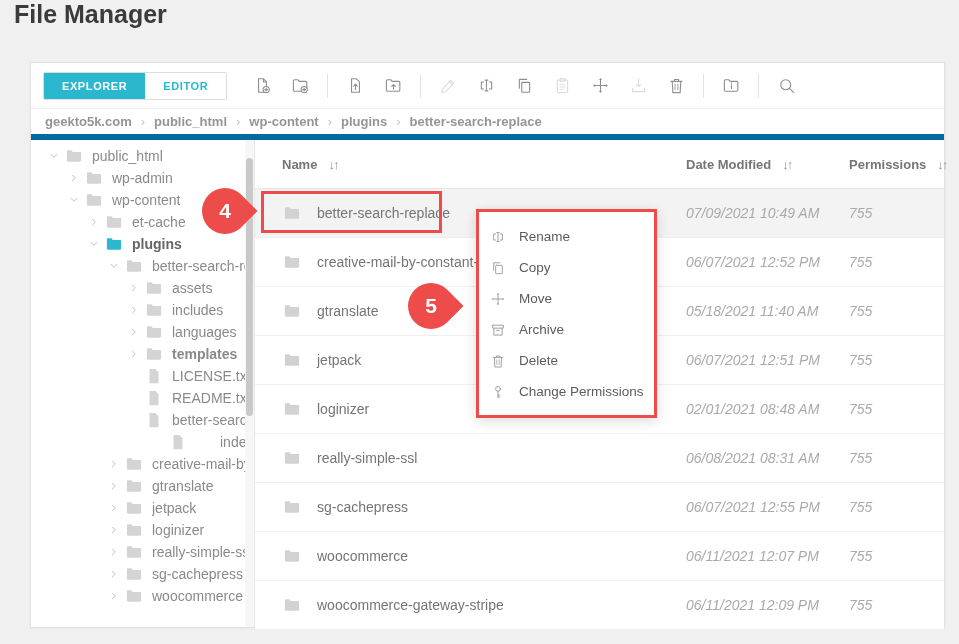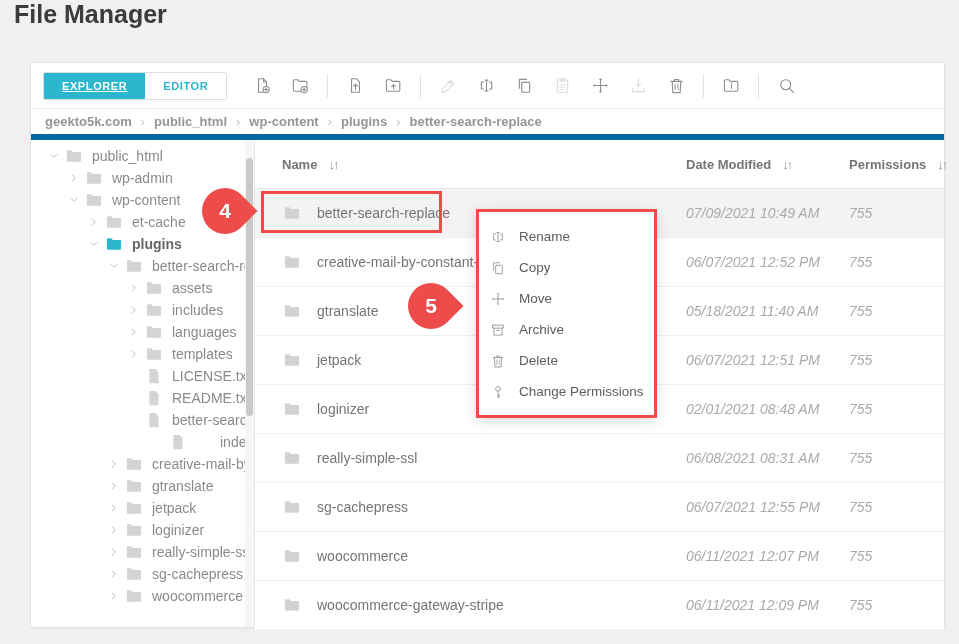--- a/index.html
+++ b/index.html
@@ -10,21 +10,21 @@
 
   .panel { position:absolute; left:30px; top:62px; width:915px; height:566px;
            background:#fff; border:1px solid #e2e2e2; box-shadow:0 1px 2px rgba(0,0,0,.04);
            display:flex; flex-direction:column; }
 
   
   .toolbar { height:46px; border-bottom:1px solid #eee; display:flex; align-items:center; padding:0 12px; flex:0 0 auto; }
   .tabs { display:flex; border:1px solid #ddd; border-radius:2px; overflow:hidden; margin-right:16px; }
   .tab { font-size:11px; font-weight:700; letter-spacing:.6px; padding:7px 18px; border:none; cursor:pointer;
          background:#fff; color:#2bb8ce; font-family:inherit; }
-  .tab.active { background:#2bb8ce; color:#fff;text-decoration:underline; }
+  .tab.active { background:#2bb8ce; color:#fff; }
   .tbtn { width:38px; height:30px; display:flex; align-items:center; justify-content:center; color:#8f8f8f; cursor:pointer; }
   .tbtn.disabled { color:#dcdcdc; cursor:default; }
   .tbtn svg { width:19px; height:19px; }
   .tdiv { width:1px; height:24px; background:#e3e3e3; margin:0 8px; }
 
   svg.ic { fill:none; stroke:currentColor; stroke-width:1.4; stroke-linecap:round; stroke-linejoin:round; }
 
   
   .breadcrumb { height:31px; border-bottom:6px solid #0369a1; display:flex; align-items:center; padding:0 14px;
                 font-size:13px; color:#959595; font-weight:600; flex:0 0 auto; }
@@ -297,21 +297,21 @@
                 <path d="M8 5l7 7-7 7"></path>
               </svg>
             </span>
             <span class="fico">
               <svg class="ic " viewBox="0 0 24 24">
                 <path d="M2.5 6c0-.9.7-1.6 1.5-1.6h4.5l2 2.3H20c.9 0 1.5.7 1.5 1.6v9.7c0 .9-.7 1.6-1.5 1.6H4c-.9 0-1.5-.7-1.5-1.6V6z" fill="currentColor" stroke="none"></path>
               </svg>
             </span>
             <span class="lbl">languages</span>
           </div>
-          <div class="tree-item" style="padding-left: 95px;">
+          <div class="tree-item" style="padding-left: 95px; font-weight: bold;">
             <span class="tog">
               <svg class="ic " viewBox="0 0 24 24">
                 <path d="M8 5l7 7-7 7"></path>
               </svg>
             </span>
             <span class="fico">
               <svg class="ic " viewBox="0 0 24 24">
                 <path d="M2.5 6c0-.9.7-1.6 1.5-1.6h4.5l2 2.3H20c.9 0 1.5.7 1.5 1.6v9.7c0 .9-.7 1.6-1.5 1.6H4c-.9 0-1.5-.7-1.5-1.6V6z" fill="currentColor" stroke="none"></path>
               </svg>
             </span>

